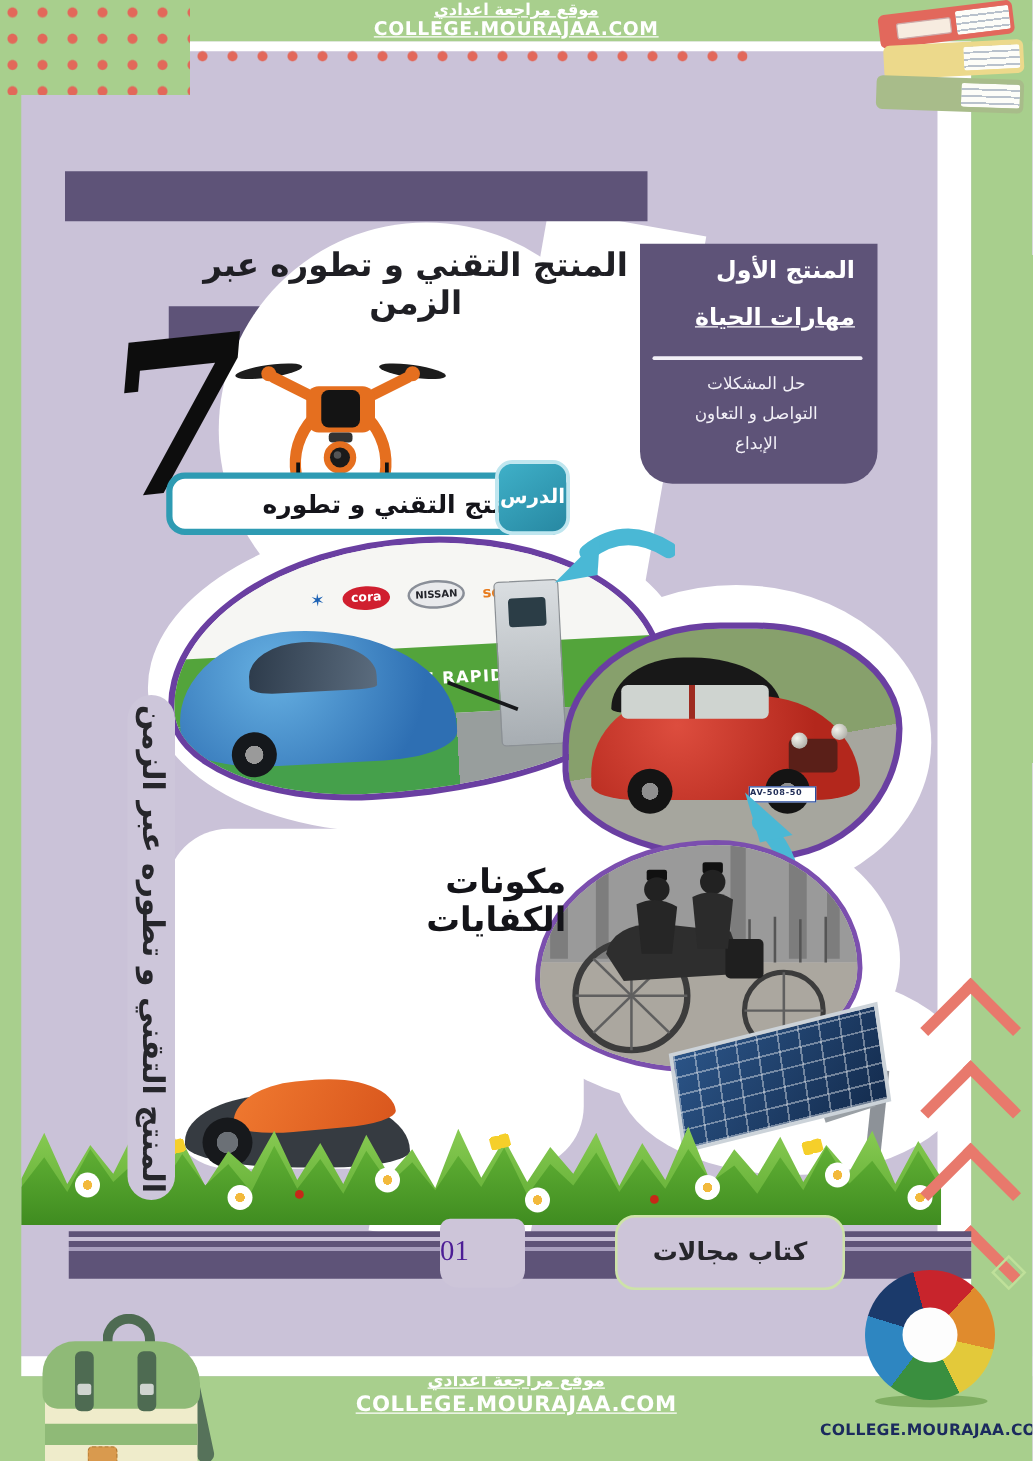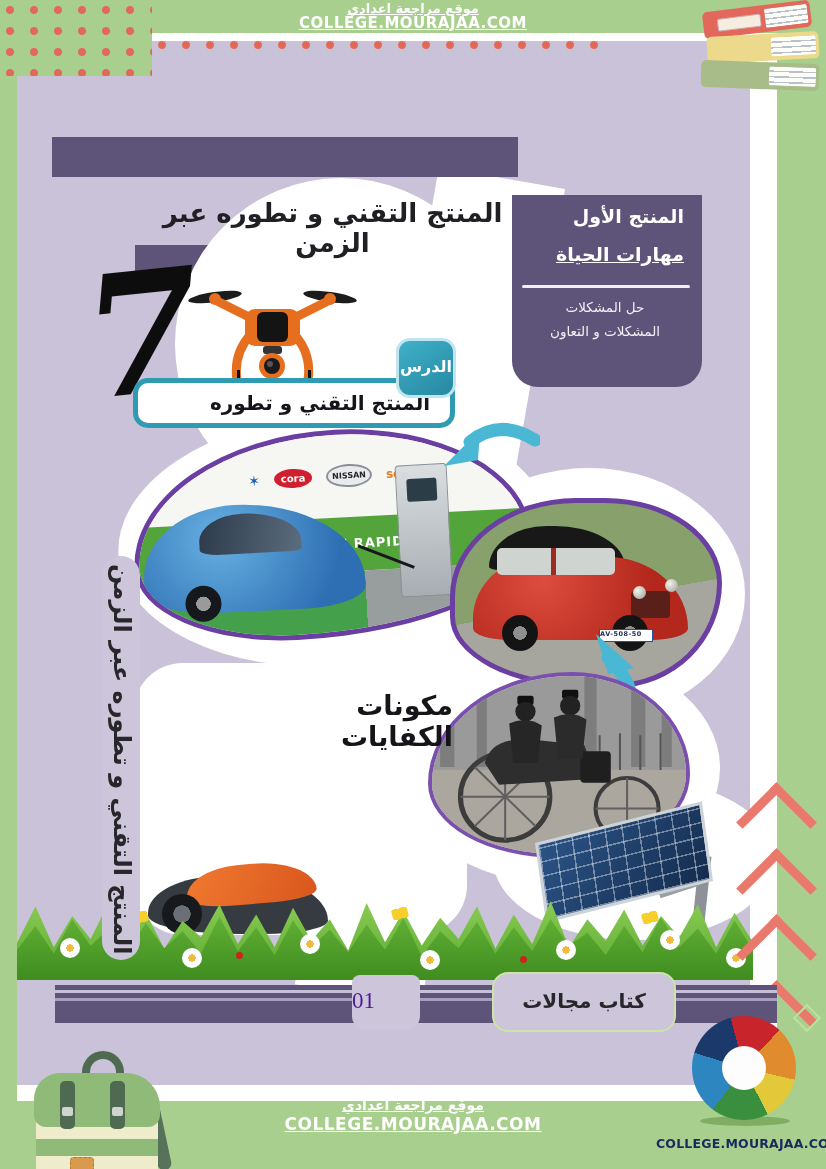--- a/index.html
+++ b/index.html
@@ -53,21 +53,21 @@
 
   .main-title{left:150px;top:198px;width:365px;text-align:center;font-size:26px;font-weight:bold;color:#1f1f24;direction:rtl;}
 
   
   .num7{left:84px;top:252px;width:150px;font-size:168px;line-height:160px;font-weight:bold;font-style:italic;
         font-family:"DejaVu Serif",serif;color:#0d0d0d;transform:rotate(-6deg);}
   .pointer-line{width:2.5px;height:44px;background:#101010;}
   .banner{left:133px;top:378px;width:322px;height:50px;background:#fff;border:5px solid #2e9bb3;border-radius:15px;
           box-sizing:border-box;direction:rtl;text-align:center;line-height:40px;font-size:20px;font-weight:bold;color:#14141a;
           padding-left:52px;}
-  .badge{left:396px;top:338px;width:60px;height:60px;background:linear-gradient(145deg,#3fb0c8,#2788a2);
+  .badge{left:396px;top:368px;width:60px;height:60px;background:linear-gradient(145deg,#3fb0c8,#2788a2);
          border:3px solid #bfe6ef;border-radius:14px;box-sizing:border-box;color:#fff;font-size:16px;font-weight:bold;
          text-align:center;line-height:52px;}
 
   
   .blob{box-sizing:border-box;border:5px solid #6a3fa1;overflow:hidden;}
   .blob-ecar{left:133px;top:430px;width:398px;height:208px;border-radius:52% 48% 60% 40% / 62% 55% 45% 38%;
              transform:rotate(-3deg);background:#eef0ee;}
   .bb-top{left:0;top:0;width:100%;height:42%;background:#f6f6f3;display:flex;align-items:center;justify-content:center;gap:14px;}
   .logo-star{color:#1b61b4;font-size:14px;}
   .logo-cora{background:#d01f2f;color:#fff;font-size:10px;font-weight:bold;padding:4px 7px;border-radius:50%;}
@@ -204,21 +204,22 @@
   <div class="abs wshape w-bullets"></div>
   <div class="abs wshape w-solar"></div>
 
   <div class="abs bar bar1"></div>
   <div class="abs unit-box">
     <div class="t1">المنتج الأول</div>
     <div class="t2">مهارات الحياة</div>
     <div class="divider"></div>
     <div class="skills">
       <div>حل المشكلات</div>
-      <div>المشكلات و التعاون</div>
+      <div>التواصل و التعاون</div>
+      <div>الإبداع</div>
     </div>
   </div>
 
   <div class="abs main-title">المنتج التقني و تطوره عبر الزمن</div>
 
   <div class="abs num7">7</div>
 
   <div class="abs" style="left:185px;top:282px;width:175px;height:120px;">
     <svg width="175" height="120" viewBox="0 0 175 120">
       <g fill="#1c1c1c">

